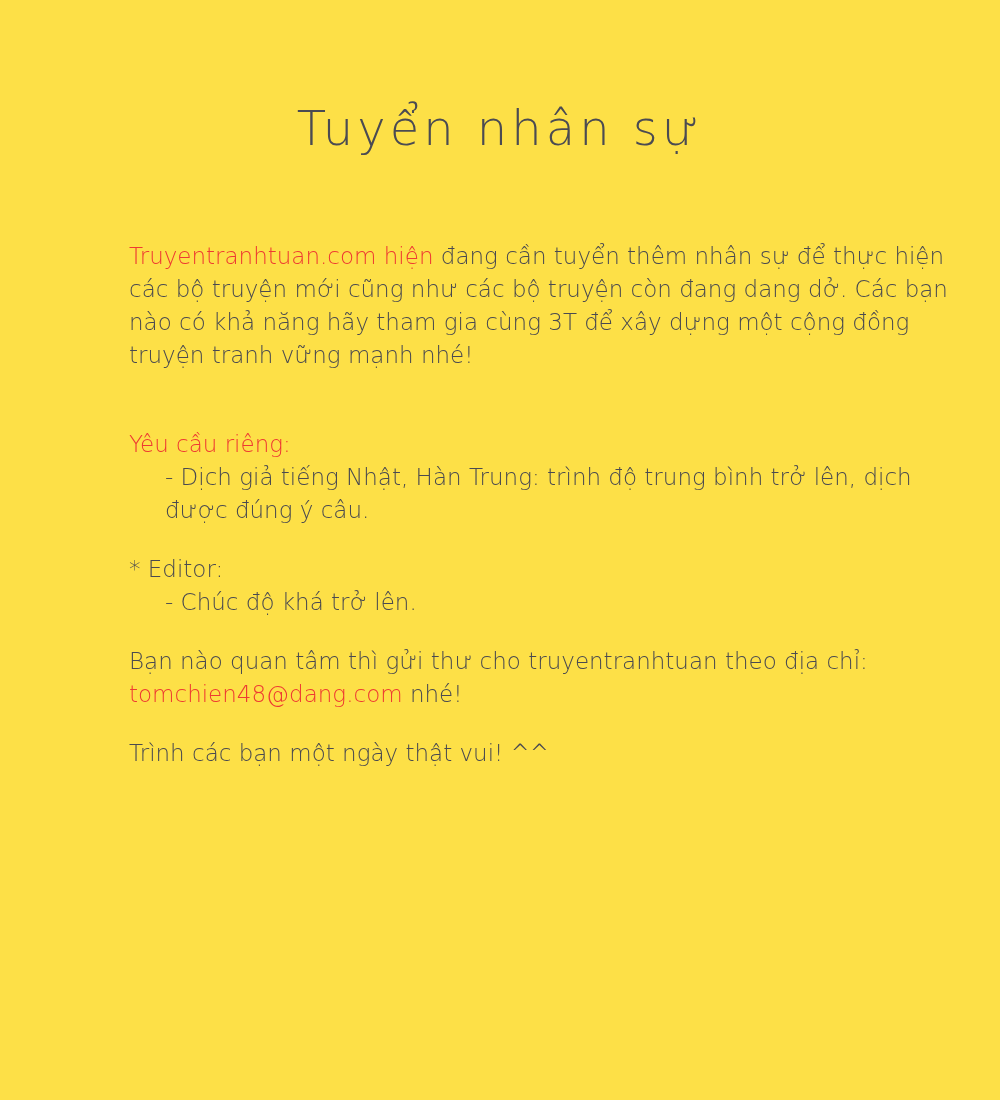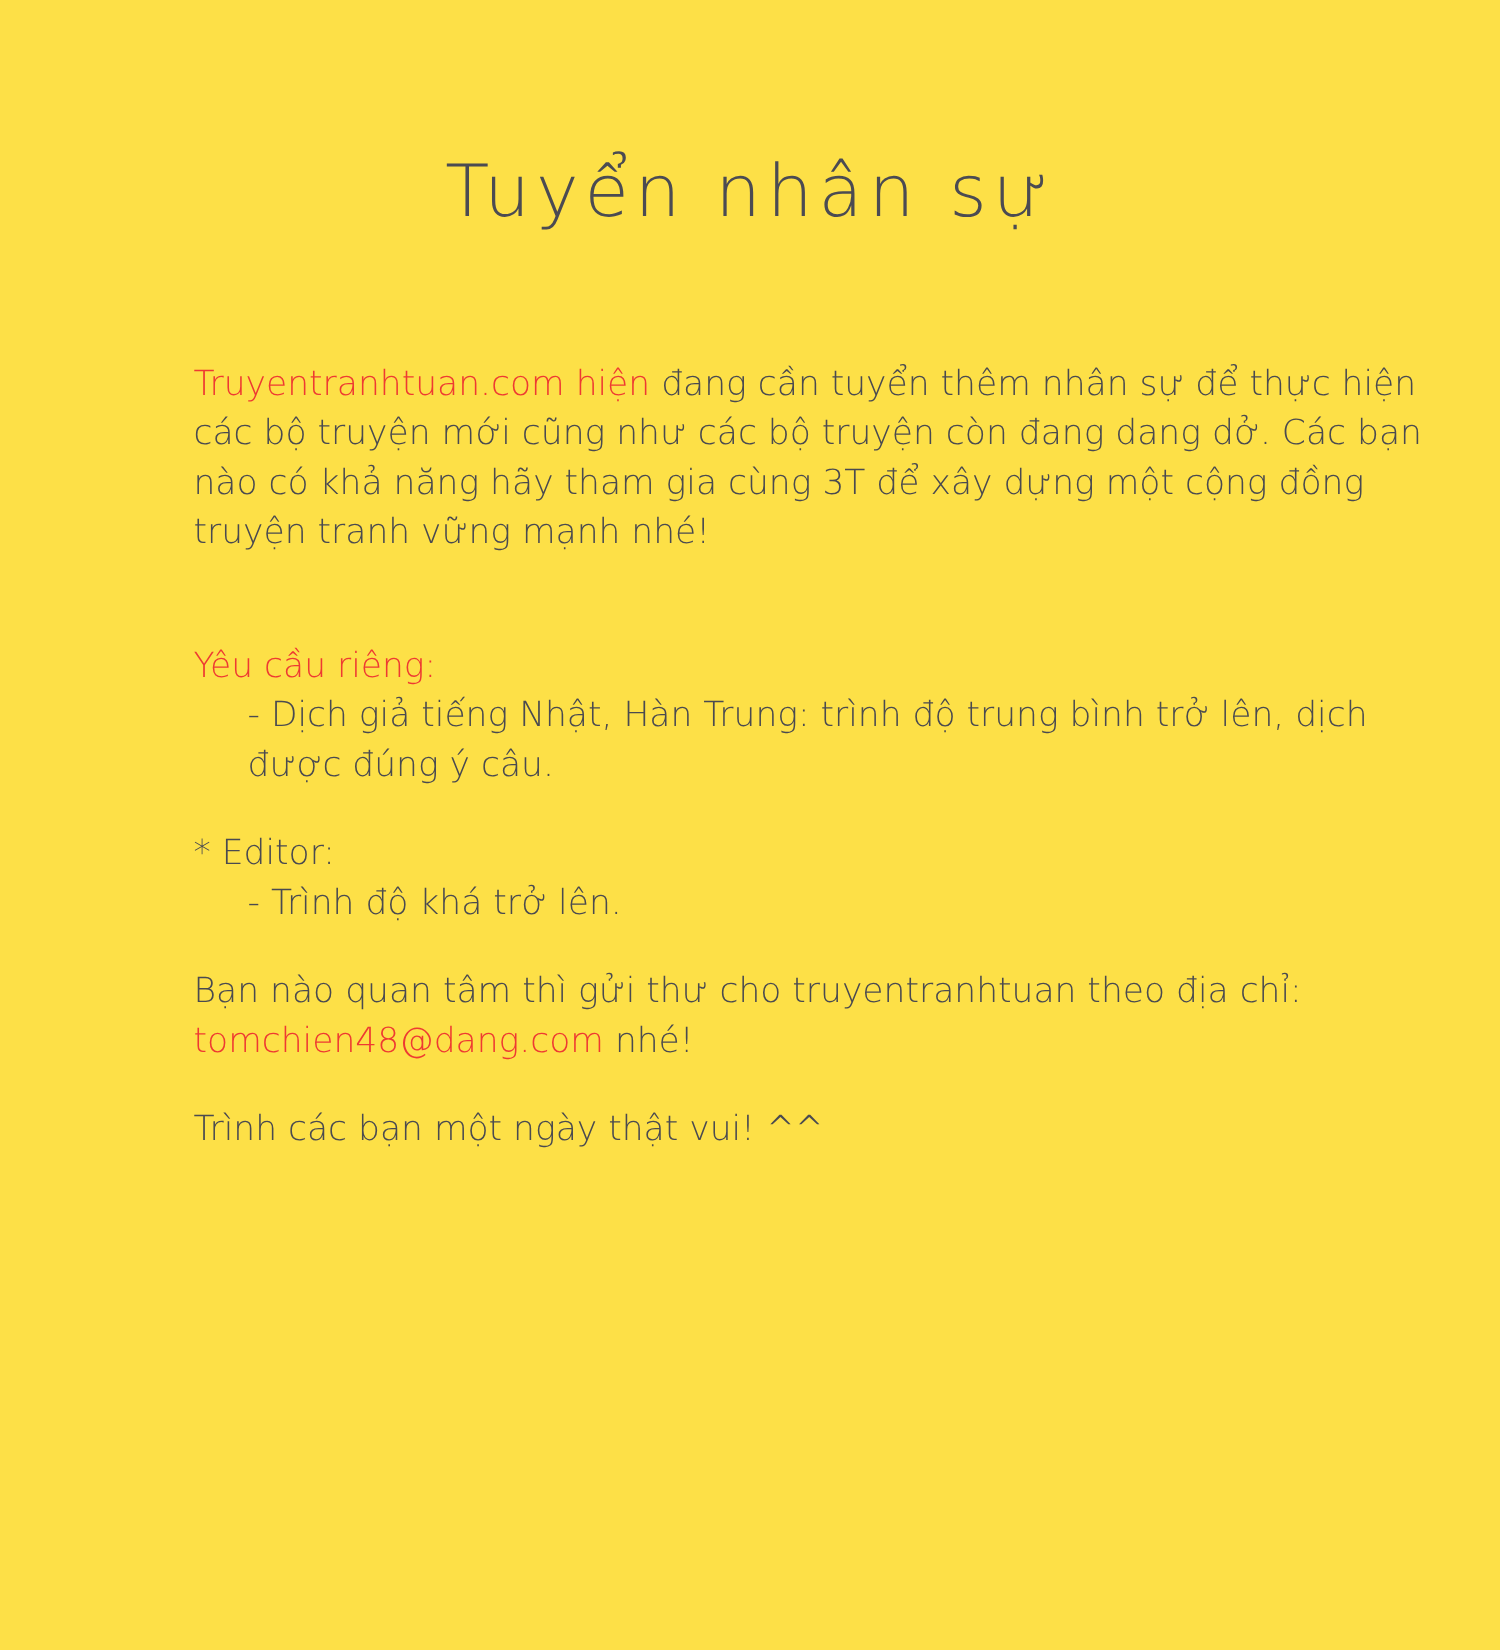--- a/index.html
+++ b/index.html
@@ -71,21 +71,21 @@
 
 
     <div class="gap-md"></div>
 
     <p class="para red">Yêu cầu riêng:</p>
     <p class="para indent">- Dịch giả tiếng Nhật, Hàn Trung: trình độ trung bình trở lên, dịch được đúng ý câu.</p>
 
     <div class="gap-md"></div>
 
     <p class="para">* Editor:</p>
-    <p class="para indent">- Trình độ khá trở lên.</p>
+    <p class="para indent">- Chúc độ khá trở lên.</p>
 
     <div class="gap-md"></div>
 
     <p class="para">Bạn nào quan tâm thì gửi thư cho truyentranhtuan theo địa chỉ:</p>
     <p class="para"><span class="red inline">tomchien48@dang.com</span><span class="inline"> nhé!</span></p>
 
     <div class="gap-md"></div>
 
     <p class="para">Trình các bạn một ngày thật vui! ^^</p>
 

